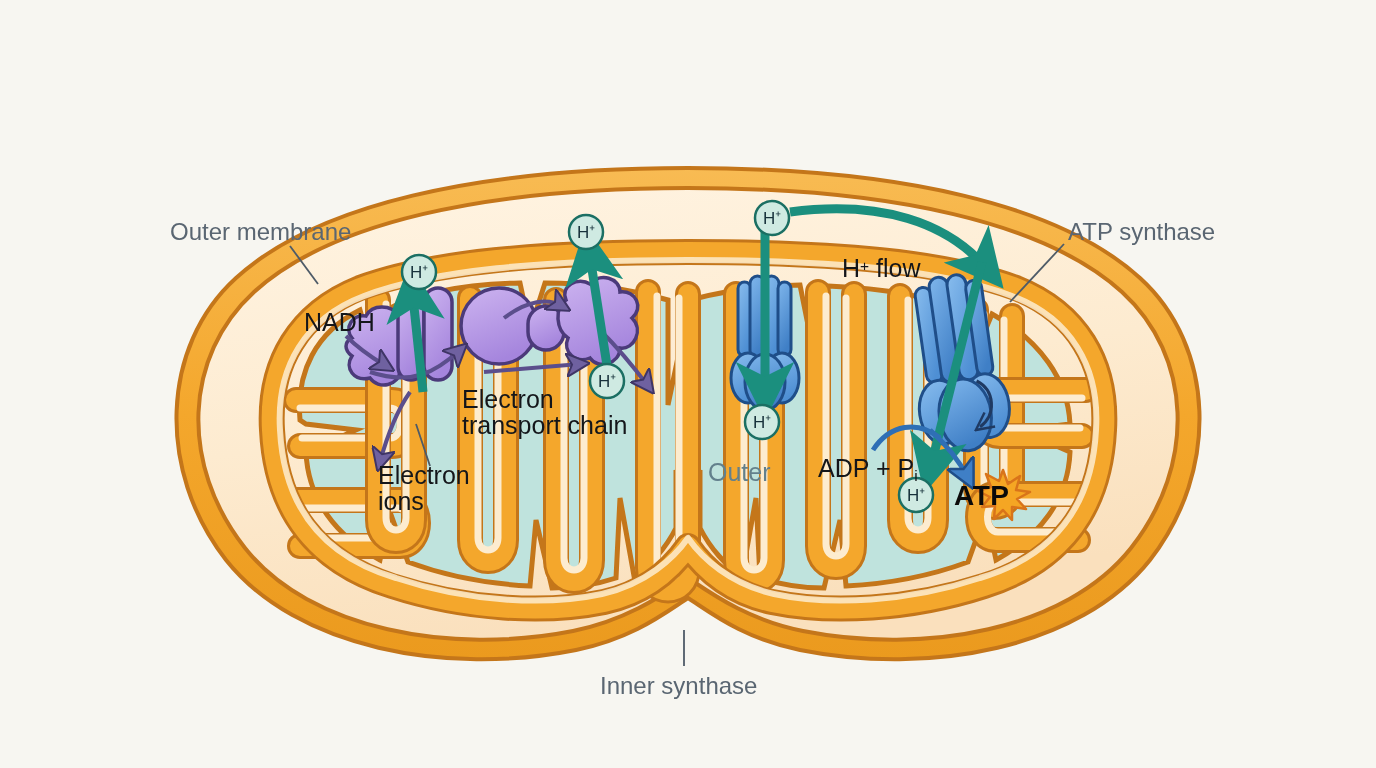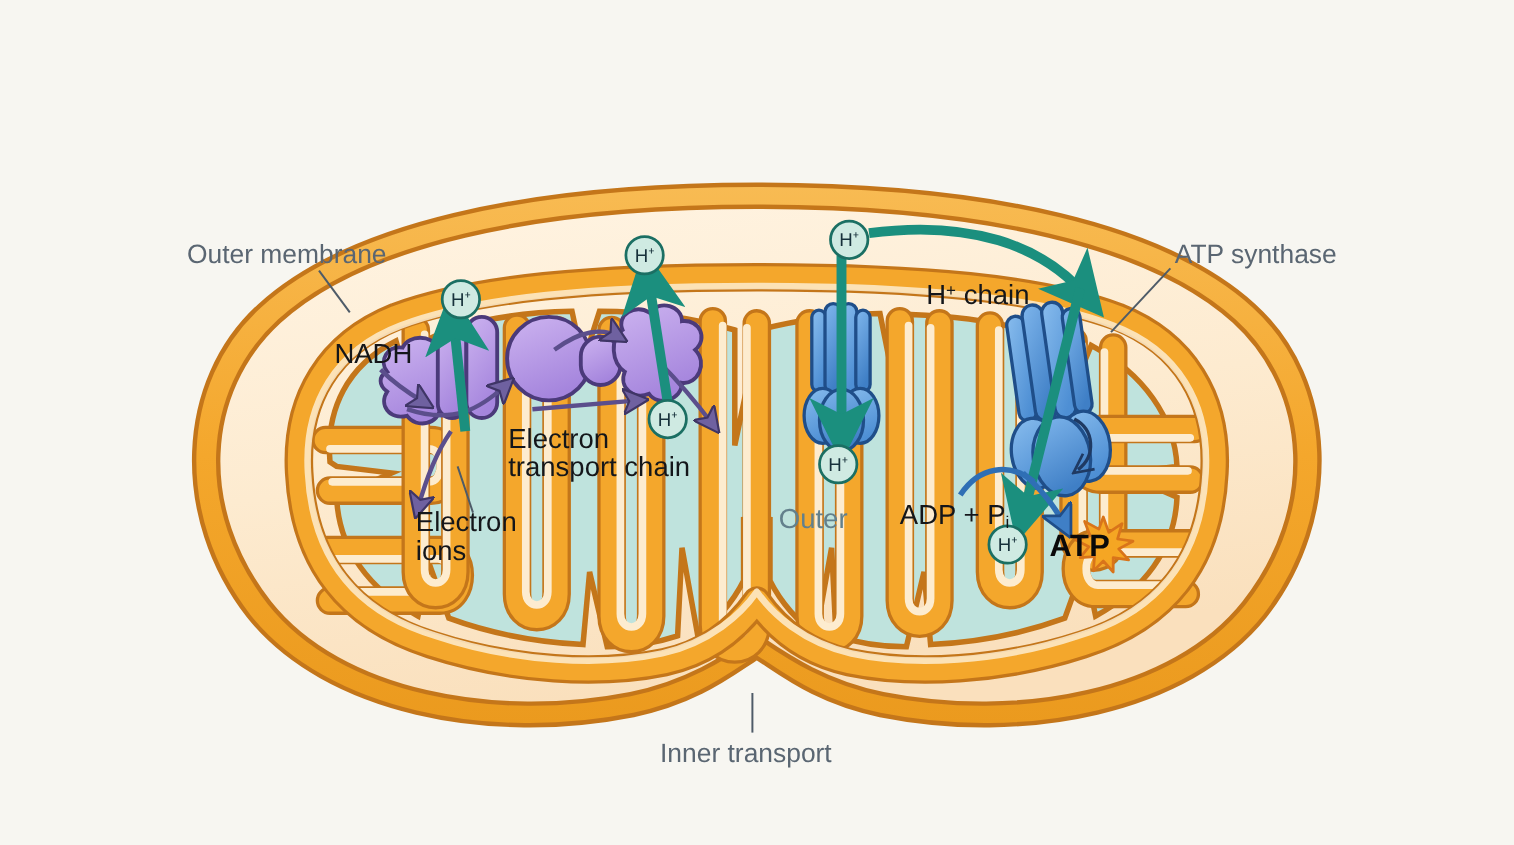--- a/index.html
+++ b/index.html
@@ -369,37 +369,37 @@
     <g stroke="#4e5b68" stroke-width="1.8" fill="none">
       <line x1="290" y1="246" x2="318" y2="284"></line>
       <line x1="684" y1="630" x2="684" y2="666"></line>
       <line x1="1064" y1="244" x2="1010" y2="302"></line>
       <line x1="430" y1="466" x2="416" y2="424"></line>
     </g>
   </svg>
 
   <div class="lbl lbl-lead" style="left:170px;top:218px;">Outer membrane</div>
 
-  <div class="lbl lbl-lead" style="left:600px;top:672px;">Inner transport</div>
+  <div class="lbl lbl-lead" style="left:600px;top:672px;">Inner synthase</div>
 
   <div class="lbl lbl-lead" style="left:1068px;top:218px;">ATP synthase</div>
 
   <div class="lbl lbl-matrix" style="left:708px;top:458px;">Outer</div>
 
   <div class="lbl lbl-dark" style="left:304px;top:308px;">NADH</div>
 
   <div class="lbl lbl-dark two-line" style="left:462px;top:386px;width:160px;">
     <div>Electron</div>
     <div>transport chain</div>
   </div>
 
   <div class="lbl lbl-dark two-line" style="left:378px;top:462px;width:100px;">
     <div>Electron</div>
     <div>ions</div>
   </div>
 
-  <div class="lbl lbl-dark" style="left:842px;top:254px;"><span>H</span><span class="sup">+</span><span> chain</span></div>
+  <div class="lbl lbl-dark" style="left:842px;top:254px;"><span>H</span><span class="sup">+</span><span> flow</span></div>
 
   <div class="lbl lbl-dark" style="left:818px;top:454px;"><span>ADP + P</span><span class="sub">i</span></div>
 
   <div class="lbl lbl-atp" style="left:954px;top:480px;">ATP</div>
 
 </div>
 
 </body></html>

